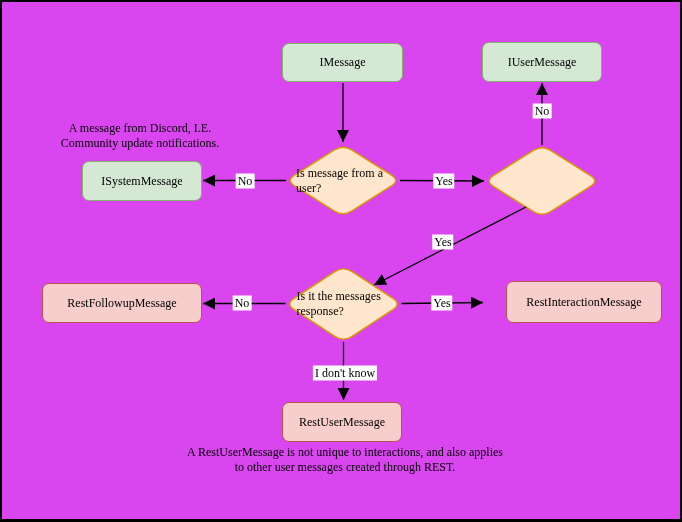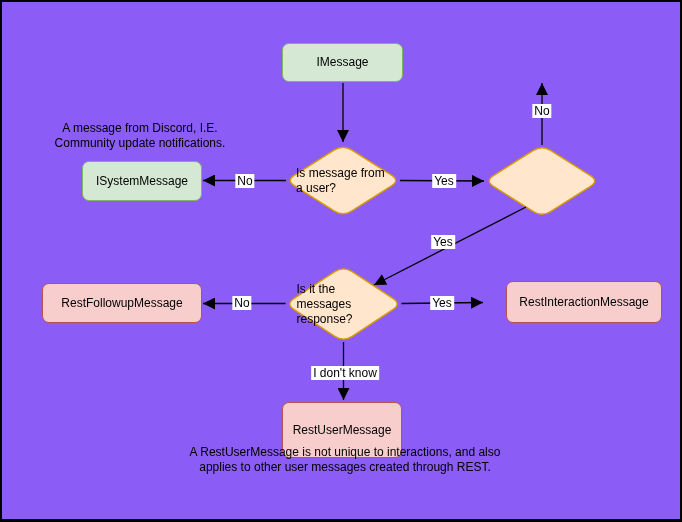--- a/index.html
+++ b/index.html
@@ -1,24 +1,24 @@
 <!DOCTYPE html>
 <html><head>
 <meta charset="utf-8">
 <style>
   html, body { margin: 0; padding: 0; background: #ffffff; }
   .canvas {
     position: relative;
     width: 682px;
     height: 522px;
-    background: #8b5cf6;
+    background: #d946ef;
     border: 2px solid #000;
     border-bottom-width: 3px;
     box-sizing: border-box;
-    font-family: Liberation Sans, sans-serif;
+    font-family: Liberation Serif, serif;
     font-size: 12px;
     color: #000;
     overflow: hidden;
   }
   .layer { position: absolute; left: 0; top: 0; }
   .node {
     position: absolute;
     display: flex;
     align-items: center;
     justify-content: center;
@@ -71,28 +71,29 @@
     <line x1="398" y1="178.5" x2="482" y2="179" stroke="#000" stroke-width="1.3" marker-end="url(#arrow)"></line>
     <line x1="540" y1="143" x2="540" y2="81" stroke="#000" stroke-width="1.3" marker-end="url(#arrow)"></line>
     <line x1="524" y1="205" x2="372" y2="283" stroke="#000" stroke-width="1.3" marker-end="url(#arrow)"></line>
     <line x1="283.5" y1="301.5" x2="201" y2="301.5" stroke="#000" stroke-width="1.3" marker-end="url(#arrow)"></line>
     <line x1="399.5" y1="301.5" x2="481" y2="300.5" stroke="#000" stroke-width="1.3" marker-end="url(#arrow)"></line>
     <line x1="341.5" y1="340" x2="341.5" y2="398" stroke="#000" stroke-width="1.3" marker-end="url(#arrow)"></line>
   </svg>
 
   <div class="node green" style="left:280px; top:41px; width:121px; height:39px;">IMessage</div>
 
+  <div class="node green" style="left:480px; top:40px; width:120px; height:40px;">IUserMessage</div>
 
   <div class="node red" style="left:40px; top:281px; width:160px; height:40px;">RestFollowupMessage</div>
 
   <div class="node green" style="left:80px; top:159px; width:120px; height:40px;">ISystemMessage</div>
 
   <div class="node red" style="left:504px; top:279px; width:156px; height:42px;">RestInteractionMessage</div>
 
-  <div class="node red" style="left:280px; top:400px; width:120px; height:56px;">RestUserMessage</div>
+  <div class="node red" style="left:280px; top:400px; width:120px; height:40px;">RestUserMessage</div>
 
   <div class="diamond-label" style="left:341px; top:178.5px;">Is message from a user?</div>
 
 
   <div class="diamond-label" style="left:341.5px; top:302px;">Is it the messages response?</div>
 
   <span class="edge-label" style="left:243px; top:178.5px;">No</span>
 
   <span class="edge-label" style="left:442px; top:179px;">Yes</span>
 

